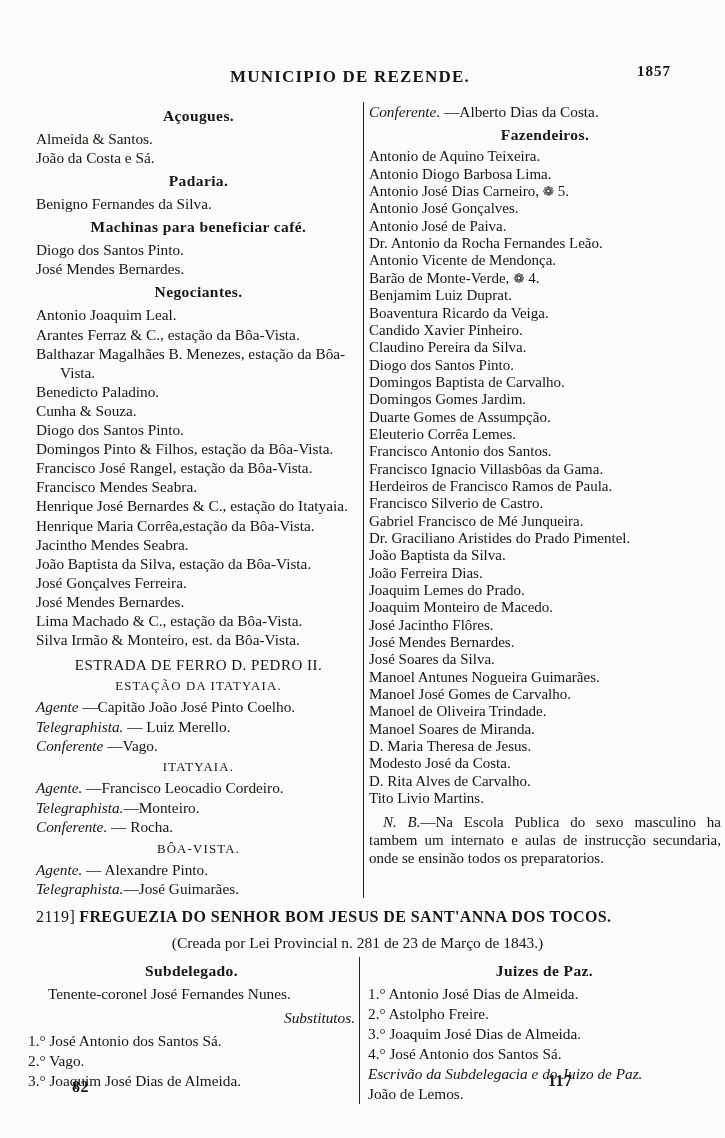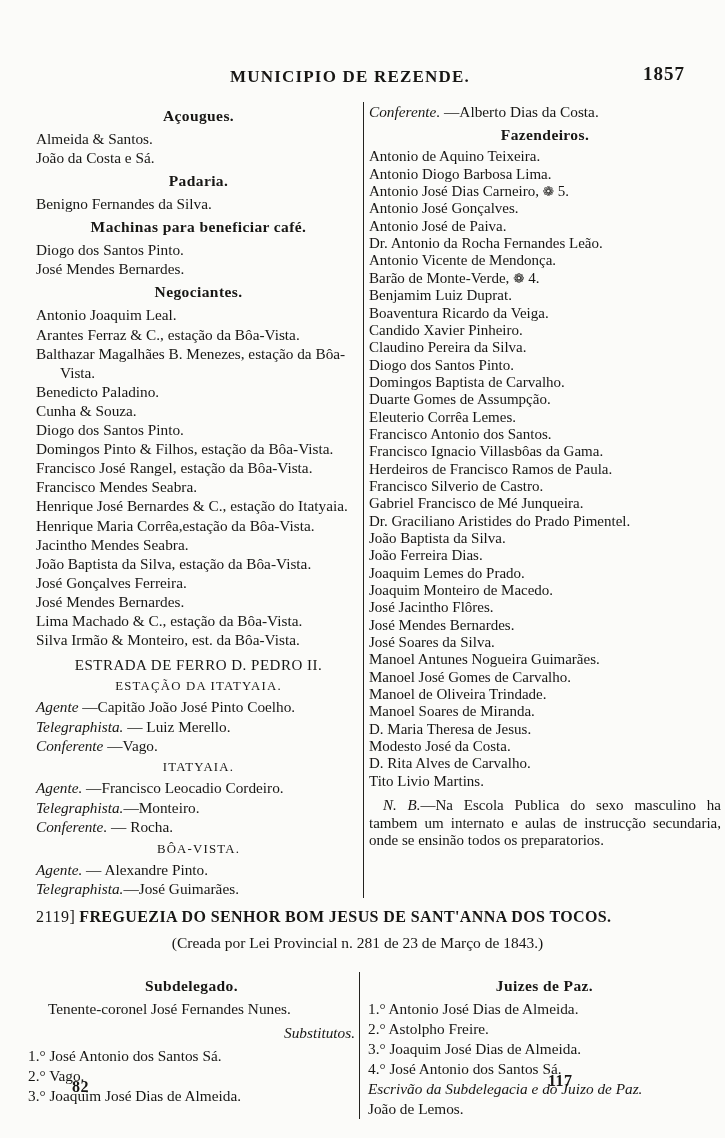--- a/index.html
+++ b/index.html
@@ -11,22 +11,22 @@
   }
   .page{position:relative;width:725px;height:1138px;overflow:hidden;}
 
   
   .hdr{position:relative;padding-top:67px;}
   .hdr-title{
     width:700px;text-align:center;font-weight:bold;
     font-size:17px;letter-spacing:1.2px;
   }
   .hdr-year{
-    position:absolute;top:63px;right:40px;
-    font-weight:bold;font-size:19px;letter-spacing:1px;text-align:right;
+    position:absolute;top:63px;right:54px;
+    font-weight:bold;font-size:15px;letter-spacing:1px;text-align:right;
   }
 
   
   .main{display:flex;align-items:stretch;margin-top:15px;padding-left:36px;padding-right:4px;}
   .col-left{width:328px;border-right:1px solid #23221f;padding-right:2px;box-sizing:border-box;}
   .col-right{flex:1;padding-left:5px;}
 
   .ln{white-space:normal;}
   .t-e{font-size:15.3px;line-height:19.1px;padding-left:24px;text-indent:-24px;}
   .col-right .t-e{font-size:15px;line-height:17.35px;padding-left:20px;text-indent:-20px;}
@@ -37,21 +37,21 @@
   .lab-label{font-style:italic;}
   .t-nb{margin-top:7px;font-size:15px;line-height:17.6px;text-align:justify;text-indent:14px;}
   .nb-label{font-style:italic;}
   .fleuron{font-family:"DejaVu Sans",sans-serif;font-size:13.5px;}
 
   
   .s2-titleline{margin-top:9px;padding-left:36px;font-size:16px;line-height:20px;}
   .s2-number{letter-spacing:0.5px;}
   .s2-title{font-weight:bold;letter-spacing:0.4px;}
   .s2-subtitle{text-align:center;font-size:15.5px;margin-top:7px;width:715px;}
-  .s2-cols{display:flex;align-items:stretch;margin-top:20px;padding-left:28px;padding-right:4px;}
+  .s2-cols{display:flex;align-items:stretch;margin-top:5px;padding-left:28px;padding-right:4px;}
   .s2-left{width:332px;border-right:1px solid #23221f;box-sizing:border-box;padding-right:4px;}
   .s2-right{flex:1;padding-left:8px;}
   .s2-cols .t-e{font-size:15.3px;line-height:20px;padding-left:0;text-indent:0;}
   .t-ih{font-style:italic;text-align:right;font-size:15.3px;margin:5px 0 4px;}
   .t-il{font-style:italic;font-size:15.3px;line-height:20px;}
   .e-pad{padding-left:20px !important;}
 
   
   .pg{position:absolute;font-size:16px;font-weight:bold;letter-spacing:0.5px;}
   .pg-left{left:72px;top:1078px;}
@@ -118,20 +118,21 @@
         <div class="ln t-e"><span>Antonio José de Paiva.</span></div>
         <div class="ln t-e"><span>Dr. Antonio da Rocha Fernandes Leão.</span></div>
         <div class="ln t-e"><span>Antonio Vicente de Mendonça.</span></div>
         <div class="ln t-e"><span>Barão de Monte-Verde, </span><span class="fleuron">❁</span><span> 4.</span></div>
         <div class="ln t-e"><span>Benjamim Luiz Duprat.</span></div>
         <div class="ln t-e"><span>Boaventura Ricardo da Veiga.</span></div>
         <div class="ln t-e"><span>Candido Xavier Pinheiro.</span></div>
         <div class="ln t-e"><span>Claudino Pereira da Silva.</span></div>
         <div class="ln t-e"><span>Diogo dos Santos Pinto.</span></div>
         <div class="ln t-e"><span>Domingos Baptista de Carvalho.</span></div>
+        <div class="ln t-e"><span>Domingos Gomes Jardim.</span></div>
         <div class="ln t-e"><span>Duarte Gomes de Assumpção.</span></div>
         <div class="ln t-e"><span>Eleuterio Corrêa Lemes.</span></div>
         <div class="ln t-e"><span>Francisco Antonio dos Santos.</span></div>
         <div class="ln t-e"><span>Francisco Ignacio Villasbôas da Gama.</span></div>
         <div class="ln t-e"><span>Herdeiros de Francisco Ramos de Paula.</span></div>
         <div class="ln t-e"><span>Francisco Silverio de Castro.</span></div>
         <div class="ln t-e"><span>Gabriel Francisco de Mé Junqueira.</span></div>
         <div class="ln t-e"><span>Dr. Graciliano Aristides do Prado Pimentel.</span></div>
         <div class="ln t-e"><span>João Baptista da Silva.</span></div>
         <div class="ln t-e"><span>João Ferreira Dias.</span></div>

